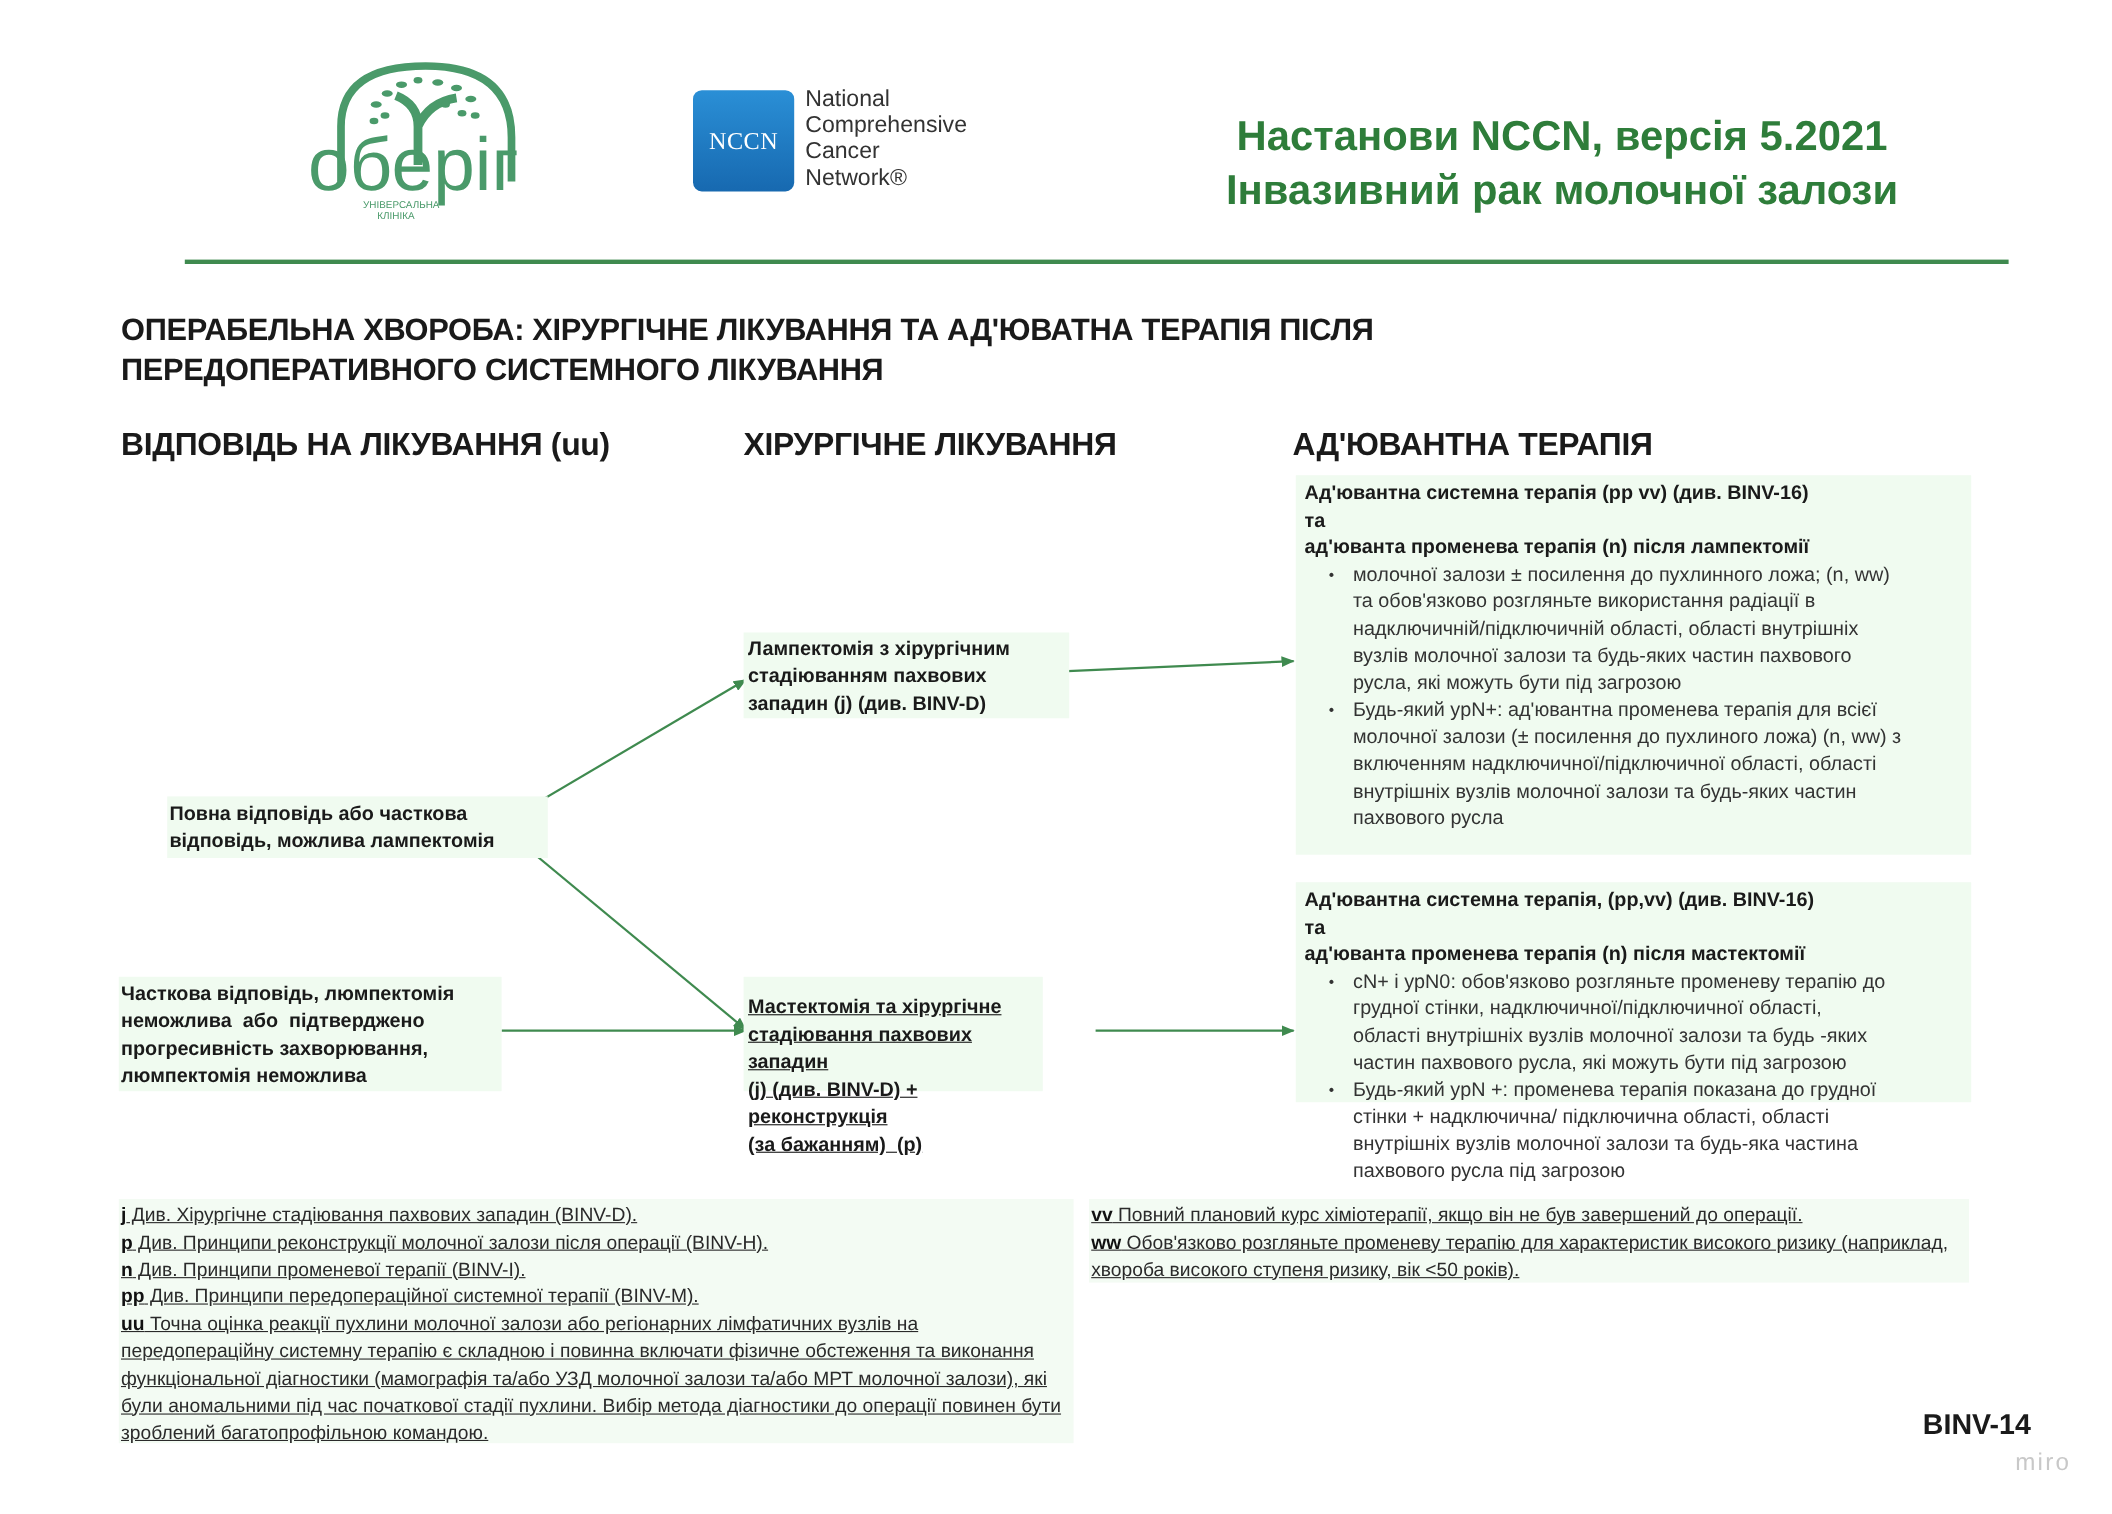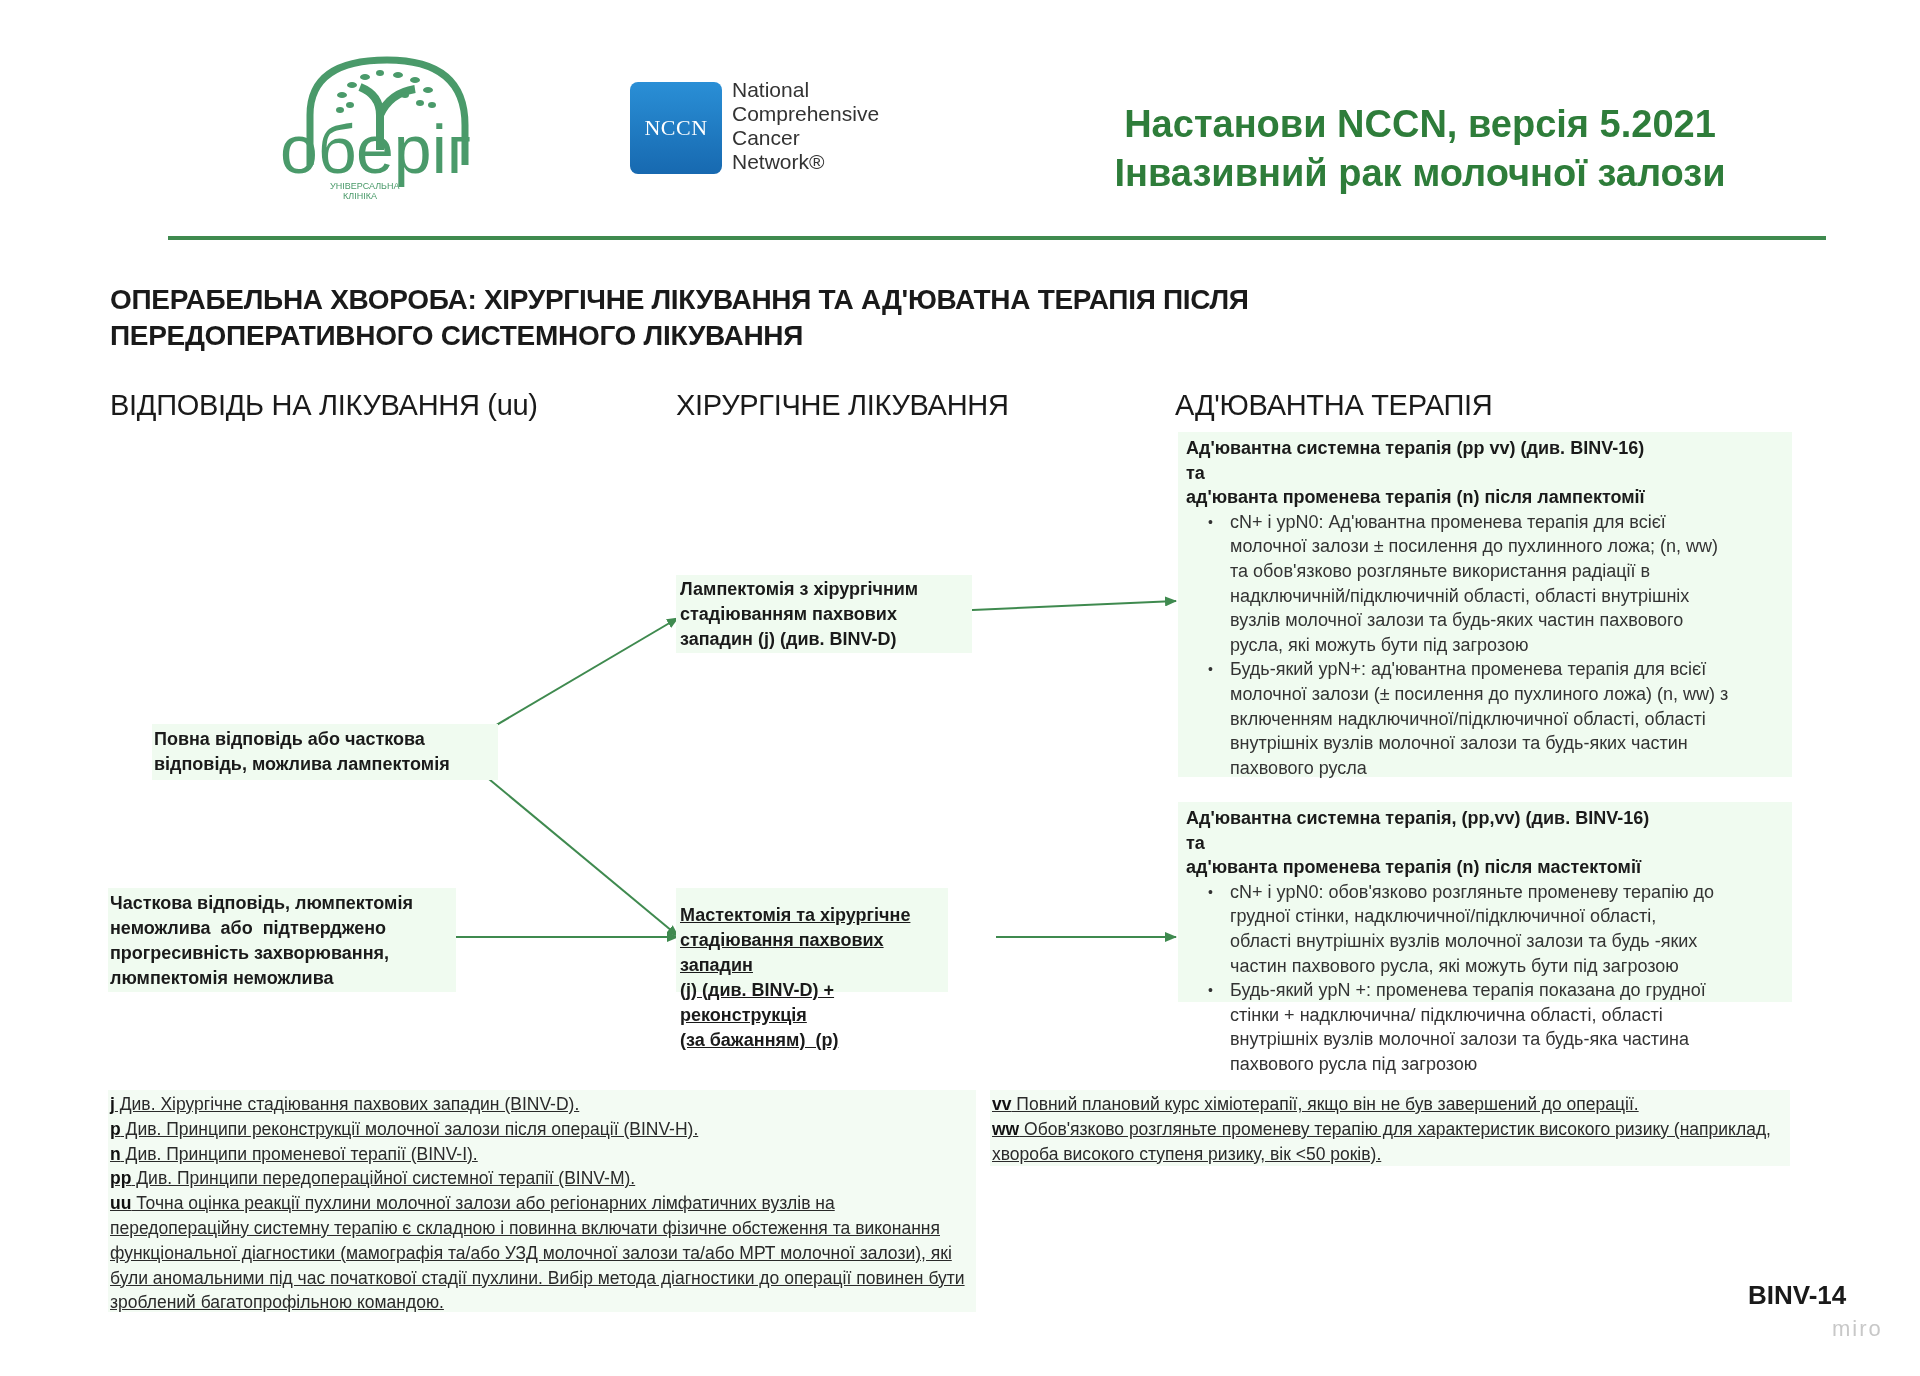--- a/index.html
+++ b/index.html
@@ -19,21 +19,21 @@
   
   #header-title { left: 1060px; top: 76px; width: 720px; text-align: center; color: #2e7d3a;
                   font-weight: bold; font-size: 38px; line-height: 49px; margin-top: 24px; }
 
   #header-rule { left: 168px; top: 236px; width: 1658px; height: 4px; background: #3f8a4f; }
 
   
   #section-title { left: 110px; top: 282px; width: 1300px; font-weight: bold; font-size: 28px;
                    line-height: 36px; letter-spacing: -0.3px; color: #1a1a1a; }
 
-  .col-head { top: 388px; font-weight: normal; font-size: 29px; line-height: 34px; color: #1a1a1a; letter-spacing: -0.3px; }
+  .col-head { top: 388px; font-weight: bold; font-size: 29px; line-height: 34px; color: #1a1a1a; letter-spacing: -0.3px; }
   #col-response { left: 110px; }
   #col-surgery { left: 676px; }
   #col-adjuvant { left: 1175px; }
 
   
   .box { position: absolute; background: #f0fbf0; box-sizing: border-box; }
   .box-bold { font-weight: bold; font-size: 18px; line-height: 25px; color: #1a1a1a; }
   #resp-box-1 { left: 108px; top: 724px; width: 346px; height: 56px; padding: 3px 2px; margin-left: 44px; }
   #resp-box-2 { left: 108px; top: 888px; width: 348px; height: 104px; padding: 3px 2px; }
   #surg-box-1 { left: 676px; top: 575px; width: 296px; height: 78px; padding: 2px 4px; }
@@ -148,21 +148,20 @@
   <div style="white-space:pre">(за бажанням)  (p)</div>
 </div>
 
 <div id="adj-box-1" class="adj-box">
   <div class="b">Ад'ювантна системна терапія (pp vv) (див. BINV-16)</div>
   <div class="b">та</div>
   <div class="b">ад'юванта променева терапія (n) після лампектомії</div>
   <ul>
     <li>
       <span class="bullet">•</span>
-      <div>cN+ і ypN0: Ад'ювантна променева терапія для всієї</div>
       <div>молочної залози ± посилення до пухлинного ложа; (n, ww)</div>
       <div>та обов'язково розгляньте використання радіації в</div>
       <div>надключичній/підключичній області, області внутрішніх</div>
       <div>вузлів молочної залози та будь-яких частин пахвового</div>
       <div>русла, які можуть бути під загрозою</div>
     </li>
     <li>
       <span class="bullet">•</span>
       <div>Будь-який ypN+: ад'ювантна променева терапія для всієї</div>
       <div>молочної залози (± посилення до пухлиного ложа) (n, ww) з</div>

